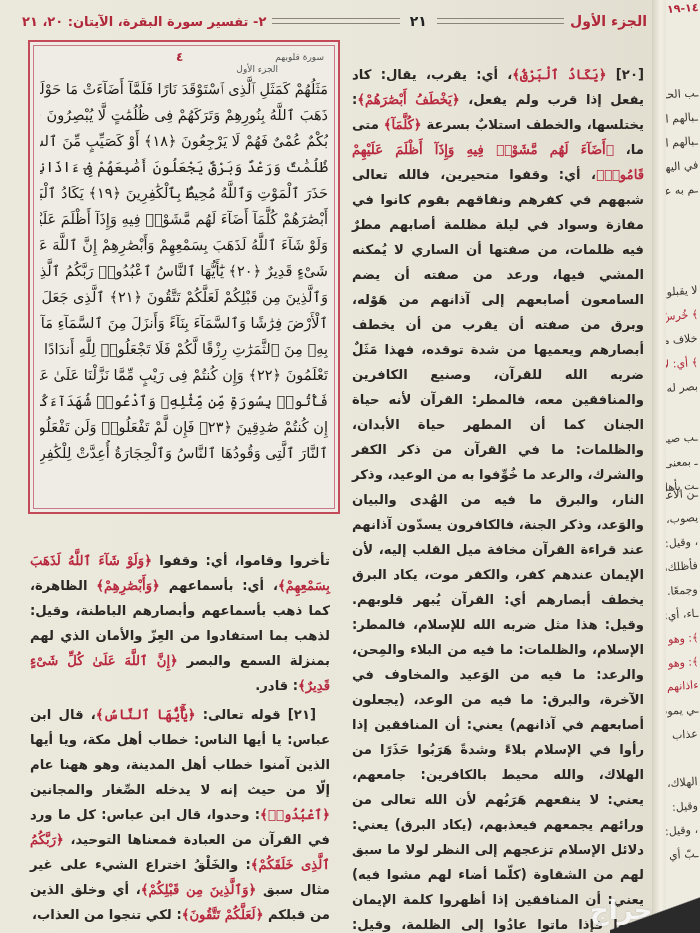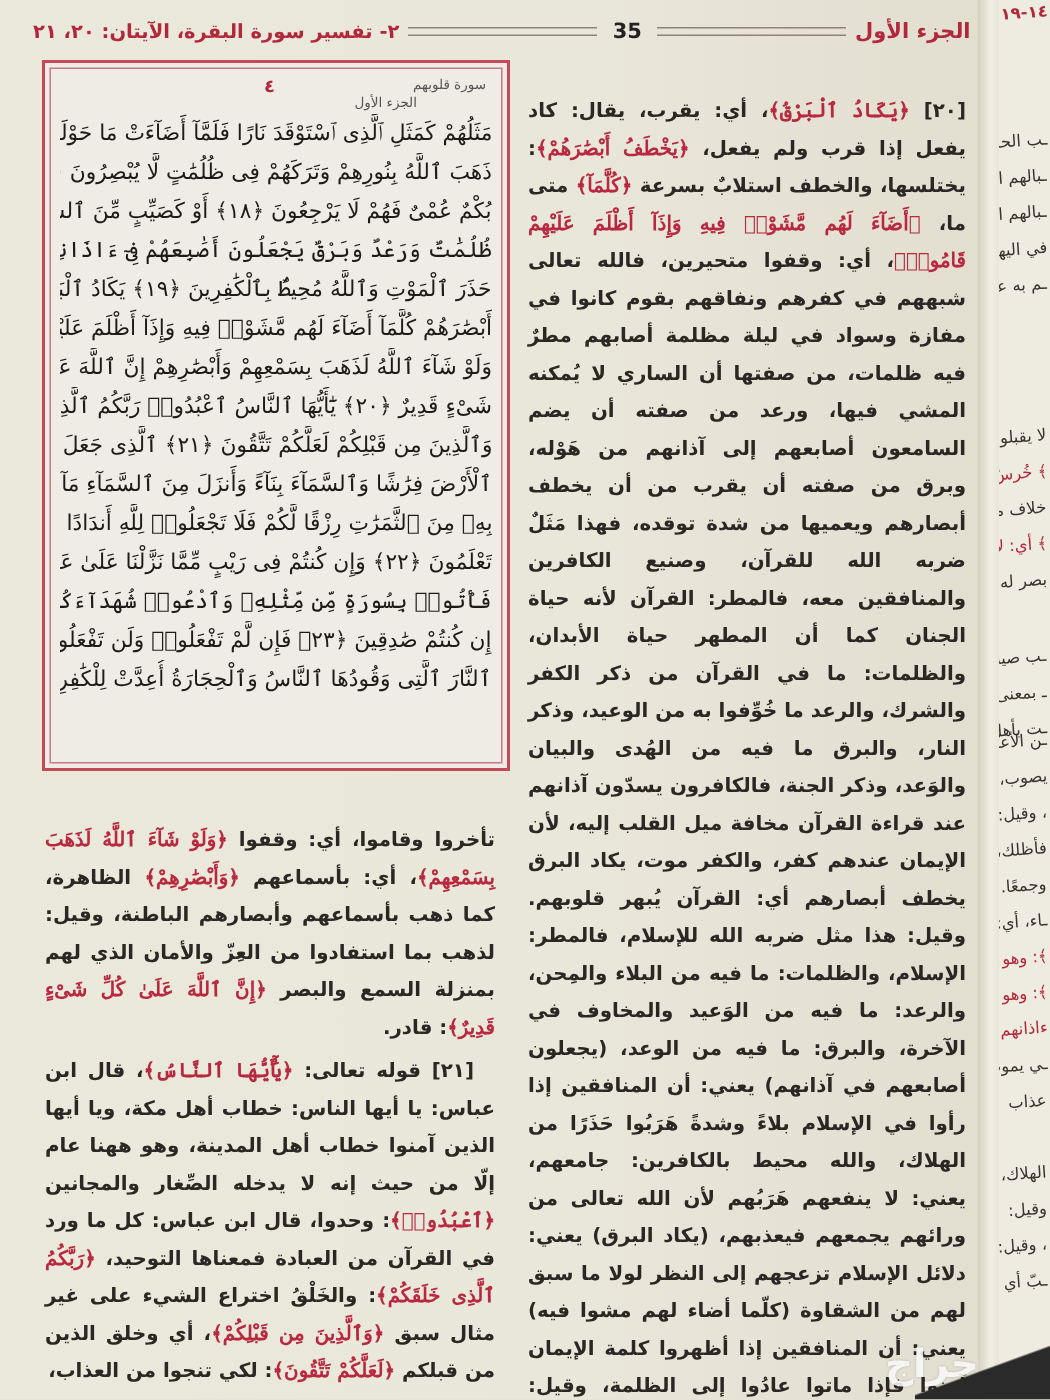--- a/index.html
+++ b/index.html
@@ -77,21 +77,21 @@
     background: linear-gradient(160deg, transparent 50%, #2a2a2a 52%);
   }
 </style>
 </head>
 <body>
 
 <div class="page">
   <div class="header">
     <span class="part">الجزء الأول</span>
     <span class="rule"></span>
-    <span class="pnum">35</span>
+    <span class="pnum">٢١</span>
     <span class="rule"></span>
     <span class="sec">٢- تفسير سورة البقرة، الآيتان: ٢٠، ٢١</span>
   </div>
 
   <div class="quran-frame">
     <div class="head">
       <span>سورة قلوبهم</span>
       <span class="pg">٤</span>
       <span style="width:40px"></span>
     </div>

